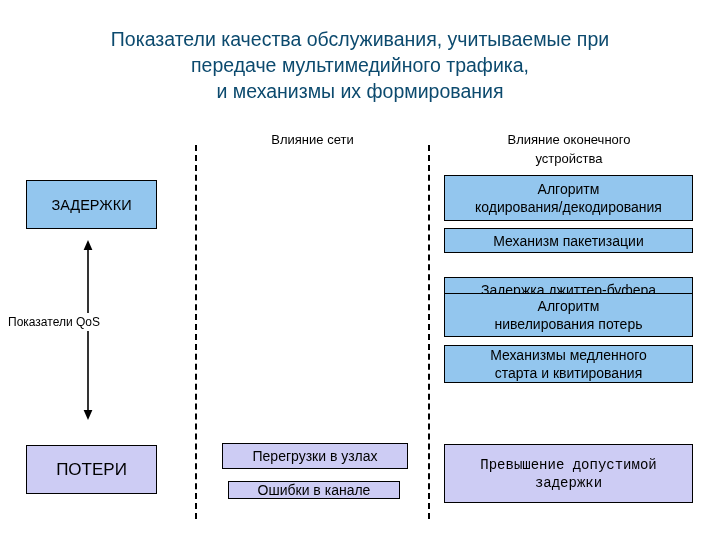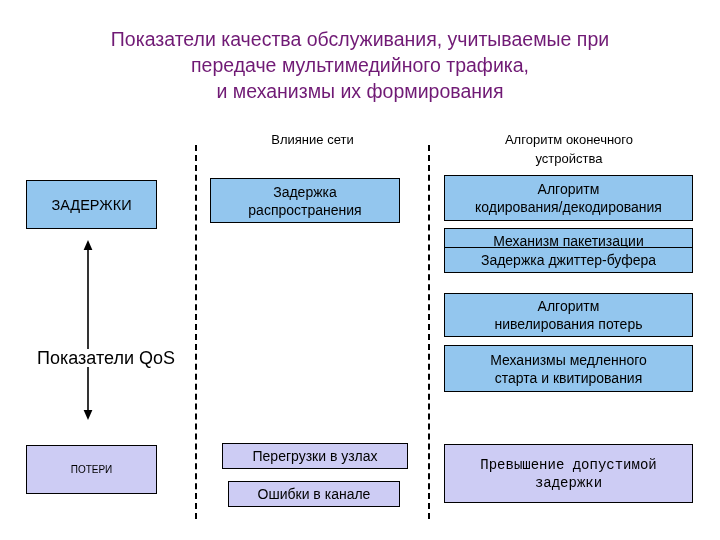--- a/index.html
+++ b/index.html
@@ -24,21 +24,21 @@
 
   
   .title {
     position: absolute;
     left: 40px;
     top: 26px;
     width: 640px;
     text-align: center;
     font-size: 19.5px;
     line-height: 26px;
-    color: #701a75;
+    color: #0c4a6e;
     white-space: pre-line;
   }
 
   
   .col-header {
     position: absolute;
     text-align: center;
     font-size: 13px;
     line-height: 19px;
     color: #000000;
@@ -71,90 +71,87 @@
     line-height: 18px;
     color: #000000;
     white-space: pre-line;
     padding: 0 3px;
   }
   .box.blue     { background: #93c6ee; }
   .box.lavender { background: #cdccf4; }
 
   
   .box.delays { left: 26px;  top: 180px; width: 131px; height: 49px; font-size: 14.5px; }
-  .box.losses { left: 26px;  top: 445px; width: 131px; height: 49px; font-size: 10px; }
+  .box.losses { left: 26px;  top: 445px; width: 131px; height: 49px; font-size: 17px; }
 
   
   .box.m1 { left: 210px; top: 178px; width: 190px; height: 45px; }
   .box.m2 { left: 210px; top: 238px; width: 190px; height: 26px; }
   
   .box.m3 { left: 222px; top: 443px; width: 186px; height: 26px; }
-  .box.m4 { left: 228px; top: 481px; width: 172px; height: 26px; }
+  .box.m4 { left: 228px; top: 481px; width: 172px; height: 18px; }
 
   
   .box.r1 { left: 444px; top: 175px; width: 249px; height: 46px; }
   .box.r2 { left: 444px; top: 228px; width: 249px; height: 25px; text-align: right; }
-  .box.r3 { left: 444px; top: 247px; width: 249px; height: 26px; }
+  .box.r3 { left: 444px; top: 277px; width: 249px; height: 26px; }
   .box.r4 { left: 444px; top: 293px; width: 249px; height: 44px; }
-  .box.r5 { left: 444px; top: 345px; width: 249px; height: 47px; }
+  .box.r5 { left: 444px; top: 345px; width: 249px; height: 38px; }
   
   .box.r6 { left: 444px; top: 444px; width: 249px; height: 59px; font-family: Liberation Mono, monospace; }
 
   
   .qos-arrow {
     position: absolute;
     left: 81px;
     top: 240px;
     width: 14px;
     height: 180px;
   }
   .qos-label {
     position: absolute;
     left: 8px;
     top: 313px;
     width: 167px;
-    text-align: right;
-    font-size: 18px;
+    text-align: left;
+    font-size: 12px;
     line-height: 18px;
     background: #ffffff;
     color: #000000;
-    margin-top: 36px;
   }
 </style>
 </head>
 <body>
 
 <div id="slide">
 
   <div class="title">Показатели качества обслуживания, учитываемые при
 передаче мультимедийного трафика,
 и механизмы их формирования</div>
 
   <div class="col-header network">Влияние сети</div>
 
-  <div class="col-header terminal">Алгоритм оконечного
+  <div class="col-header terminal">Влияние оконечного
 устройства</div>
 
   <div class="divider d1"></div>
   <div class="divider d2"></div>
 
   <div class="box blue delays">ЗАДЕРЖКИ</div>
 
   <div class="box lavender losses">ПОТЕРИ</div>
 
   <svg class="qos-arrow" viewBox="0 0 14 180">
     <line x1="7" y1="8" x2="7" y2="172" stroke="#000000" stroke-width="1.6"></line>
     <polygon points="7,0 2.6,10 11.4,10" fill="#000000"></polygon>
     <polygon points="7,180 2.6,170 11.4,170" fill="#000000"></polygon>
   </svg>
 
   <div class="qos-label">Показатели QoS</div>
 
-  <div class="box blue m1">Задержка
-распространения</div>
 
 
   <div class="box lavender m3">Перегрузки в узлах</div>
 
   <div class="box lavender m4">Ошибки в канале</div>
 
   <div class="box blue r1">Алгоритм
 кодирования/декодирования</div>
 
   <div class="box blue r2">Механизм пакетизации</div>

